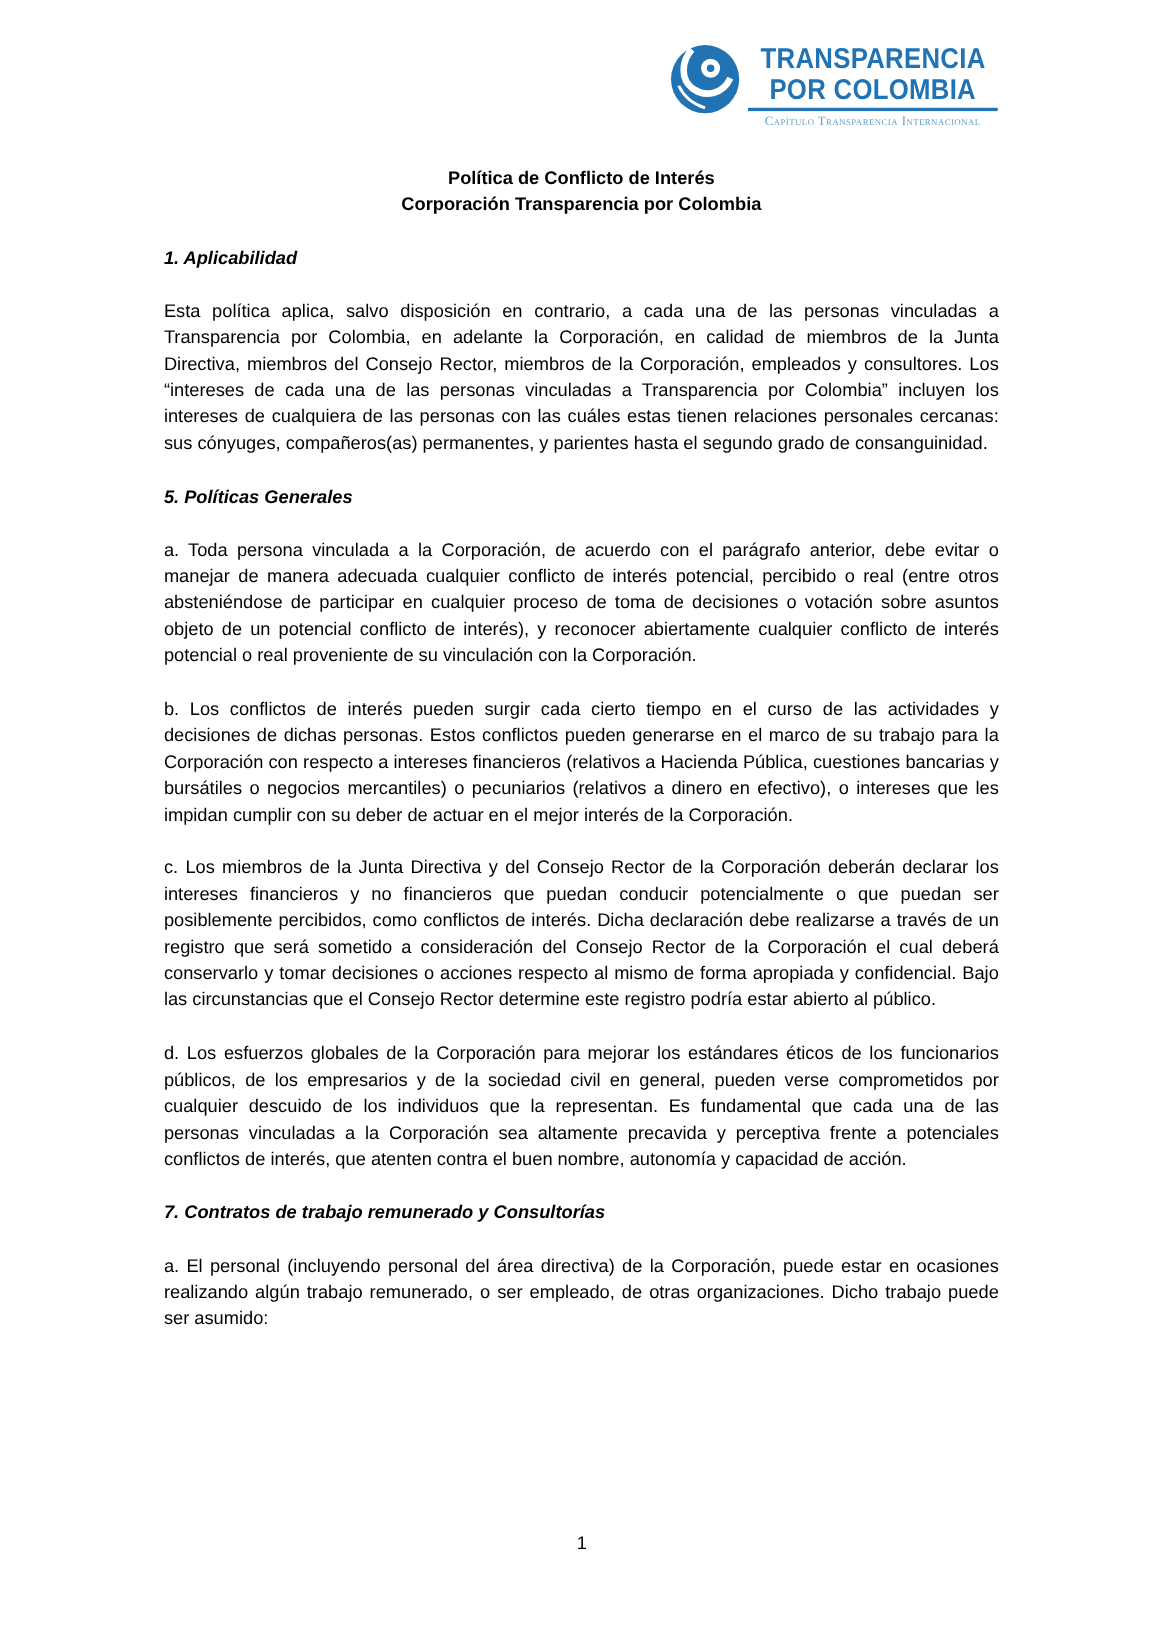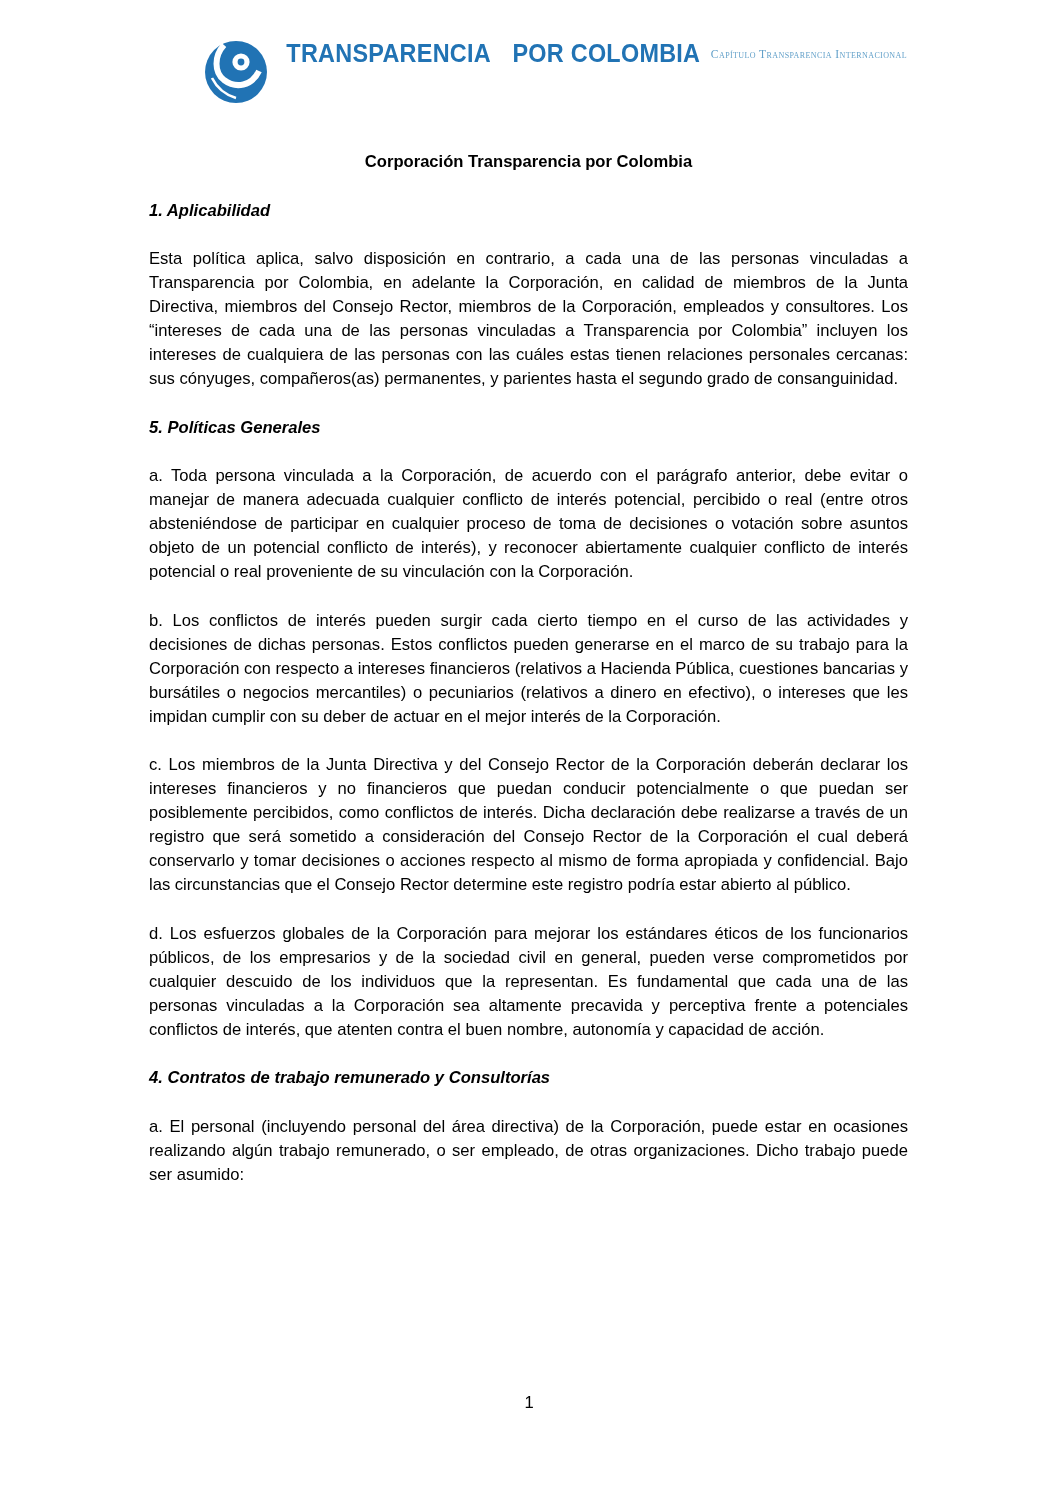--- a/index.html
+++ b/index.html
@@ -22,21 +22,21 @@
     position: absolute;
     top: 39px;
     right: 151px;
     display: flex;
     align-items: flex-start;
   }
   .logo-icon { width: 64px; height: 64px; margin-right: 7px; margin-top: 1px; flex: 0 0 auto; }
   .g-fill { fill: var(--brand, #2173b4); }
   .g-white { fill: #ffffff; }
   .g-stroke { stroke: #ffffff; fill: none; }
-  .logo-text { display: flex; flex-direction: row; align-items: center; }
+  .logo-text { display: flex; flex-direction: column; align-items: center; }
   .logo-name {
     color: var(--brand, #2173b4);
     font-weight: bold;
     font-size: 26px;
     line-height: 28px;
     letter-spacing: 0.3px;
     white-space: nowrap;
     transform: scaleX(0.9);
     transform-origin: center;
   }
@@ -87,31 +87,32 @@
     <div class="logo-text">
       <div class="logo-name">TRANSPARENCIA</div>
       <div class="logo-name">POR COLOMBIA</div>
       <div class="logo-rule"></div>
       <div class="logo-sub">Capítulo Transparencia Internacional</div>
     </div>
   </div>
 
   <main class="content">
     <div class="doc-title">
+      <div>Política de Conflicto de Interés</div>
       <div>Corporación Transparencia por Colombia</div>
     </div>
 
     <h2 class="heading">1. Aplicabilidad</h2>
     <p class="para">Esta política aplica, salvo disposición en contrario, a cada una de las personas vinculadas a Transparencia por Colombia, en adelante la Corporación, en calidad de miembros de la Junta Directiva, miembros del Consejo Rector, miembros de la Corporación, empleados y consultores. Los “intereses de cada una de las personas vinculadas a Transparencia por Colombia” incluyen los intereses de cualquiera de las personas con las cuáles estas tienen relaciones personales cercanas: sus cónyuges, compañeros(as) permanentes, y parientes hasta el segundo grado de consanguinidad.</p>
 
     <h2 class="heading">5. Políticas Generales</h2>
     <p class="para">a. Toda persona vinculada a la Corporación, de acuerdo con el parágrafo anterior, debe evitar o manejar de manera adecuada cualquier conflicto de interés potencial, percibido o real (entre otros absteniéndose de participar en cualquier proceso de toma de decisiones o votación sobre asuntos objeto de un potencial conflicto de interés), y reconocer abiertamente cualquier conflicto de interés potencial o real proveniente de su vinculación con la Corporación.</p>
     <p class="para">b. Los conflictos de interés pueden surgir cada cierto tiempo en el curso de las actividades y decisiones de dichas personas. Estos conflictos pueden generarse en el marco de su trabajo para la Corporación con respecto a intereses financieros (relativos a Hacienda Pública, cuestiones bancarias y bursátiles o negocios mercantiles) o pecuniarios (relativos a dinero en efectivo), o intereses que les impidan cumplir con su deber de actuar en el mejor interés de la Corporación.</p>
     <p class="para">c. Los miembros de la Junta Directiva y del Consejo Rector de la Corporación deberán declarar los intereses financieros y no financieros que puedan conducir potencialmente o que puedan ser posiblemente percibidos, como conflictos de interés. Dicha declaración debe realizarse a través de un registro que será sometido a consideración del Consejo Rector de la Corporación el cual deberá conservarlo y tomar decisiones o acciones respecto al mismo de forma apropiada y confidencial. Bajo las circunstancias que el Consejo Rector determine este registro podría estar abierto al público.</p>
     <p class="para">d. Los esfuerzos globales de la Corporación para mejorar los estándares éticos de los funcionarios públicos, de los empresarios y de la sociedad civil en general, pueden verse comprometidos por cualquier descuido de los individuos que la representan. Es fundamental que cada una de las personas vinculadas a la Corporación sea altamente precavida y perceptiva frente a potenciales conflictos de interés, que atenten contra el buen nombre, autonomía y capacidad de acción.</p>
 
-    <h2 class="heading">4. Contratos de trabajo remunerado y Consultorías</h2>
+    <h2 class="heading">7. Contratos de trabajo remunerado y Consultorías</h2>
     <p class="para">a. El personal (incluyendo personal del área directiva) de la Corporación, puede estar en ocasiones realizando algún trabajo remunerado, o ser empleado, de otras organizaciones. Dicho trabajo puede ser asumido:</p>
   </main>
 
   <div class="page-number">1</div>
 
 </div>
 
 </body></html>

